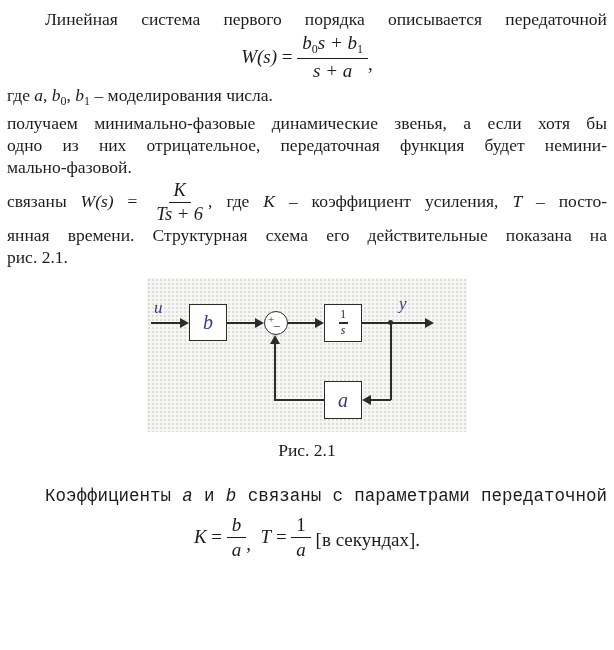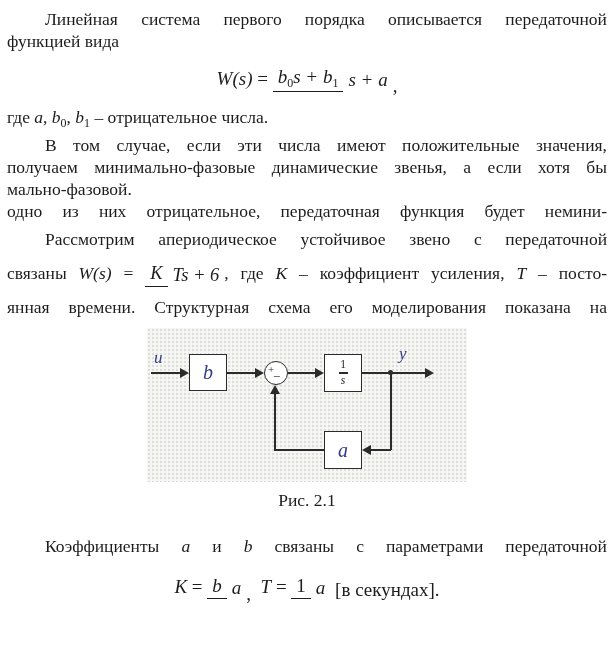--- a/index.html
+++ b/index.html
@@ -15,21 +15,21 @@
   .tline{font-size:17.5px;line-height:22px;}
   .just{text-align:justify;text-align-last:justify;}
   .ind{text-indent:38px;}
   .it{font-style:italic;}
   .sb{font-size:12px;vertical-align:-4px;}
   
   .formula{display:flex;justify-content:center;align-items:center;font-size:19px;}
   .formula span{white-space:pre;}
   .f1{height:52px;margin:1px 0;}
   .f3{height:48px;margin-top:6px;}
-  .frac{display:inline-flex;flex-direction:row;align-items:center;line-height:1.15;}
+  .frac{display:inline-flex;flex-direction:column;align-items:center;line-height:1.15;}
   .frac .num{padding:0 5px 1px 5px;border-bottom:1.5px solid var(--text);}
   .frac .den{padding:1px 5px 0 5px;}
   .low{margin-top:14px;}
   .low2{margin-top:6px;}
   
   .mline{line-height:46px;height:46px;}
   .mline .frac{vertical-align:middle;font-size:18.5px;line-height:1.15;display:inline-flex;}
   
   .fig{
     position:relative;width:320px;height:154px;margin:10px auto 0 auto;
@@ -47,51 +47,49 @@
   .blk .lbl{font-size:20px;font-style:italic;color:var(--var-label);}
   .sum{position:absolute;left:117px;top:33px;width:24px;height:24px;border:1.6px solid var(--line);
        border-radius:50%;background:#ffffff;box-sizing:border-box;}
   .sum .plus{position:absolute;left:3px;top:2px;font-size:11px;line-height:11px;color:var(--line);}
   .sum .minus{position:absolute;left:8px;top:9px;font-size:13px;line-height:11px;color:var(--line);}
   .intfrac{display:flex;flex-direction:column;align-items:center;font-size:11.5px;line-height:1;color:var(--text);}
   .intfrac .bar{width:9px;height:1.3px;background:var(--line);margin:1.5px 0;}
   .siglbl{position:absolute;font-size:17px;font-style:italic;color:var(--var-label);}
   .dot{position:absolute;width:5px;height:5px;border-radius:50%;background:var(--line);}
   .caption{text-align:center;font-size:17.5px;margin-top:8px;font-family:Liberation Serif, serif;}
-  .p4top{margin-top:24px;}
+  .p4top{margin-top:24px;font-family:Liberation Mono, monospace;}
   .p3top{margin-top:6px;}
 </style>
 </head>
 <body>
 
 <div class="page">
 
   <div class="tline just ind"><span>Линейная система первого порядка описывается передаточной</span></div>
-  <div class="tline"><span>функцией вида</span></div>
 
   <div class="formula f1">
     <span class="it">W(s)</span>
       <span> = </span>
       <span class="frac"><span class="num"><span class="it">b</span><span class="sb">0</span><span class="it">s + b</span><span class="sb">1</span></span><span class="den it">s + a</span></span>
       <span class="low">,</span>
   </div>
 
-  <div class="tline"><span>где </span><span class="it">a</span><span>, </span><span class="it">b</span><span class="sb">0</span><span>, </span><span class="it">b</span><span class="sb">1</span><span> – отрицательное числа.</span></div>
+  <div class="tline"><span>где </span><span class="it">a</span><span>, </span><span class="it">b</span><span class="sb">0</span><span>, </span><span class="it">b</span><span class="sb">1</span><span> – моделирования числа.</span></div>
 
-  <div class="tline just ind"><span>В том случае, если эти числа имеют положительные значения,</span></div>
   <div class="tline just"><span>получаем минимально-фазовые динамические звенья, а если хотя бы</span></div>
+  <div class="tline just"><span>одно из них отрицательное, передаточная функция будет немини-</span></div>
   <div class="tline"><span>мально-фазовой.</span></div>
-  <div class="tline just"><span>одно из них отрицательное, передаточная функция будет немини-</span></div>
 
-  <div class="tline just ind p3top"><span>Рассмотрим апериодическое устойчивое звено с передаточной</span></div>
   <div class="tline just mline"><span>связаны </span><span class="it">W(s)</span><span> = </span><span class="frac">
         <span class="num it">K</span>
         <span class="den it">Ts + 6</span>
       </span><span>, где </span><span class="it">K</span><span> – коэффициент усиления, </span><span class="it">T</span><span> – посто-</span></div>
-  <div class="tline just"><span>янная времени. Структурная схема его моделирования показана на</span></div>
+  <div class="tline just"><span>янная времени. Структурная схема его действительные показана на</span></div>
+  <div class="tline"><span>рис. 2.1.</span></div>
 
   <div class="fig">
     <div class="siglbl" style="left:7px;top:20px;">u</div>
     <div class="hline" style="left:4px;top:44px;width:29px;"></div>
     <div class="ah-r" style="left:33px;top:40px;"></div>
 
     <div class="blk" style="left:42px;top:26px;">
         <span class="lbl">b</span>
       </div>
 

